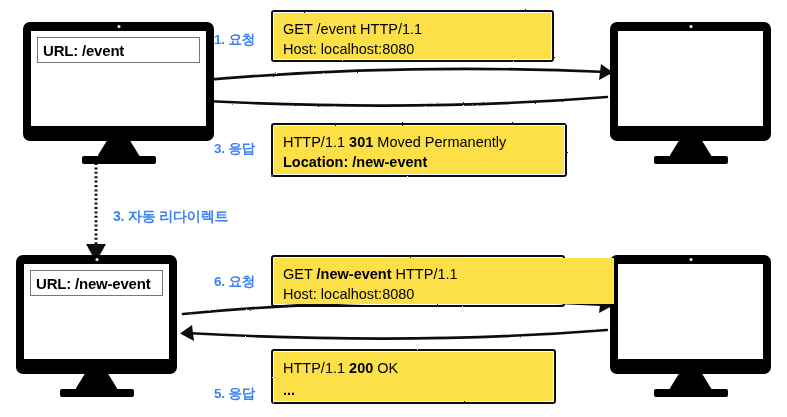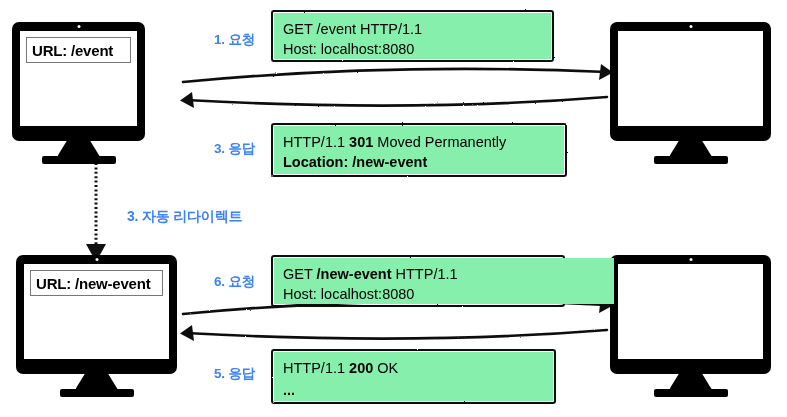--- a/index.html
+++ b/index.html
@@ -82,21 +82,21 @@
     width: 74px;
     height: 8px;
     background: #000;
     margin: 0 auto;
     border-radius: 2px;
   }
 
   
   .msg-box {
     position: absolute;
-    background: #86efac;
+    background: #fde047;
     box-sizing: border-box;
     padding: 6px 8px 6px 9px;
     line-height: 1.38;
     font-size: 14.5px;
     color: #000;
   }
   .msg-box .line {
     white-space: nowrap;
   }
   .msg-box b {
@@ -171,21 +171,21 @@
       <rect x="272" y="124" width="294" height="52" rx="2"></rect>
     </g>
     <g filter="url(#rough2)" fill="none" stroke="#111" stroke-width="2">
       <rect x="272" y="256" width="292" height="50" rx="2"></rect>
     </g>
     <g filter="url(#rough2)" fill="none" stroke="#111" stroke-width="2">
       <rect x="272" y="350" width="283" height="53" rx="2"></rect>
     </g>
   </svg>
 
-  <div class="monitor" style="left:12px; top:22px; width:133px;">
+  <div class="monitor" style="left:23px; top:22px; width:191px;">
     <div class="monitor-body" style="height:119px;">
       <span class="camera-dot"></span>
       <div class="screen" style="height:95px;">
         <div class="screen-inner">
           <div class="url-bar">
             <span>URL: /event</span>
           </div>
         </div>
       </div>
     </div>
@@ -231,25 +231,25 @@
       </div>
     </div>
     <div class="monitor-neck"></div>
     <div class="monitor-foot"></div>
   </div>
 
   <div class="step-label" style="left:214px; top:31px;">1. 요청</div>
 
   <div class="step-label" style="left:214px; top:140px;">3. 응답</div>
 
-  <div class="step-label redirect" style="left:127px; top:208px;">3. 자동 리다이렉트</div>
+  <div class="step-label redirect" style="left:113px; top:208px;">3. 자동 리다이렉트</div>
 
   <div class="step-label" style="left:214px; top:273px;">6. 요청</div>
 
-  <div class="step-label" style="left:214px; top:365px;">5. 응답</div>
+  <div class="step-label" style="left:214px; top:385px;">5. 응답</div>
 
   <div class="msg-box" style="left:274px; top:13px; width:277px; height:46px;">
     <div class="line">
       <span>GET /event HTTP/1.1</span>
     </div>
     <div class="line">
       <span>Host: localhost:8080</span>
     </div>
   </div>
 

